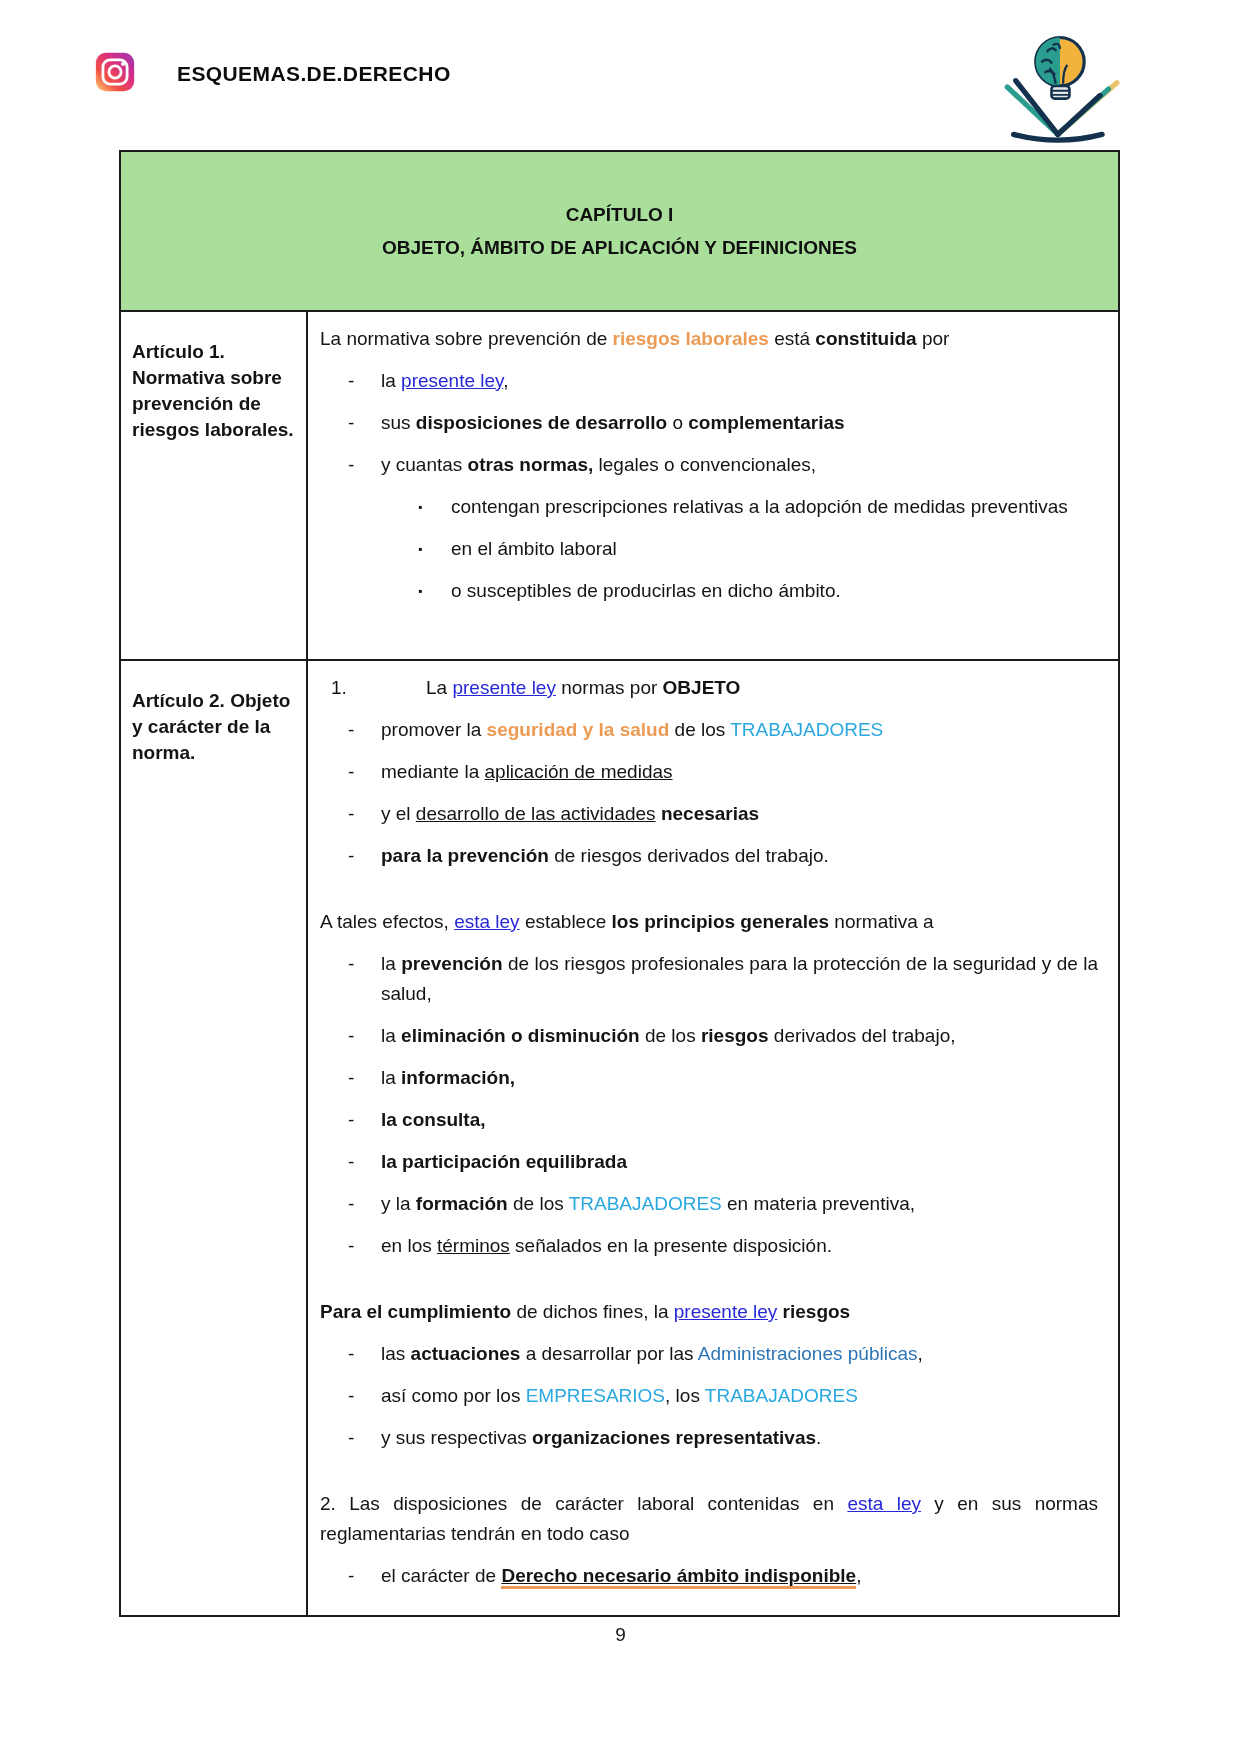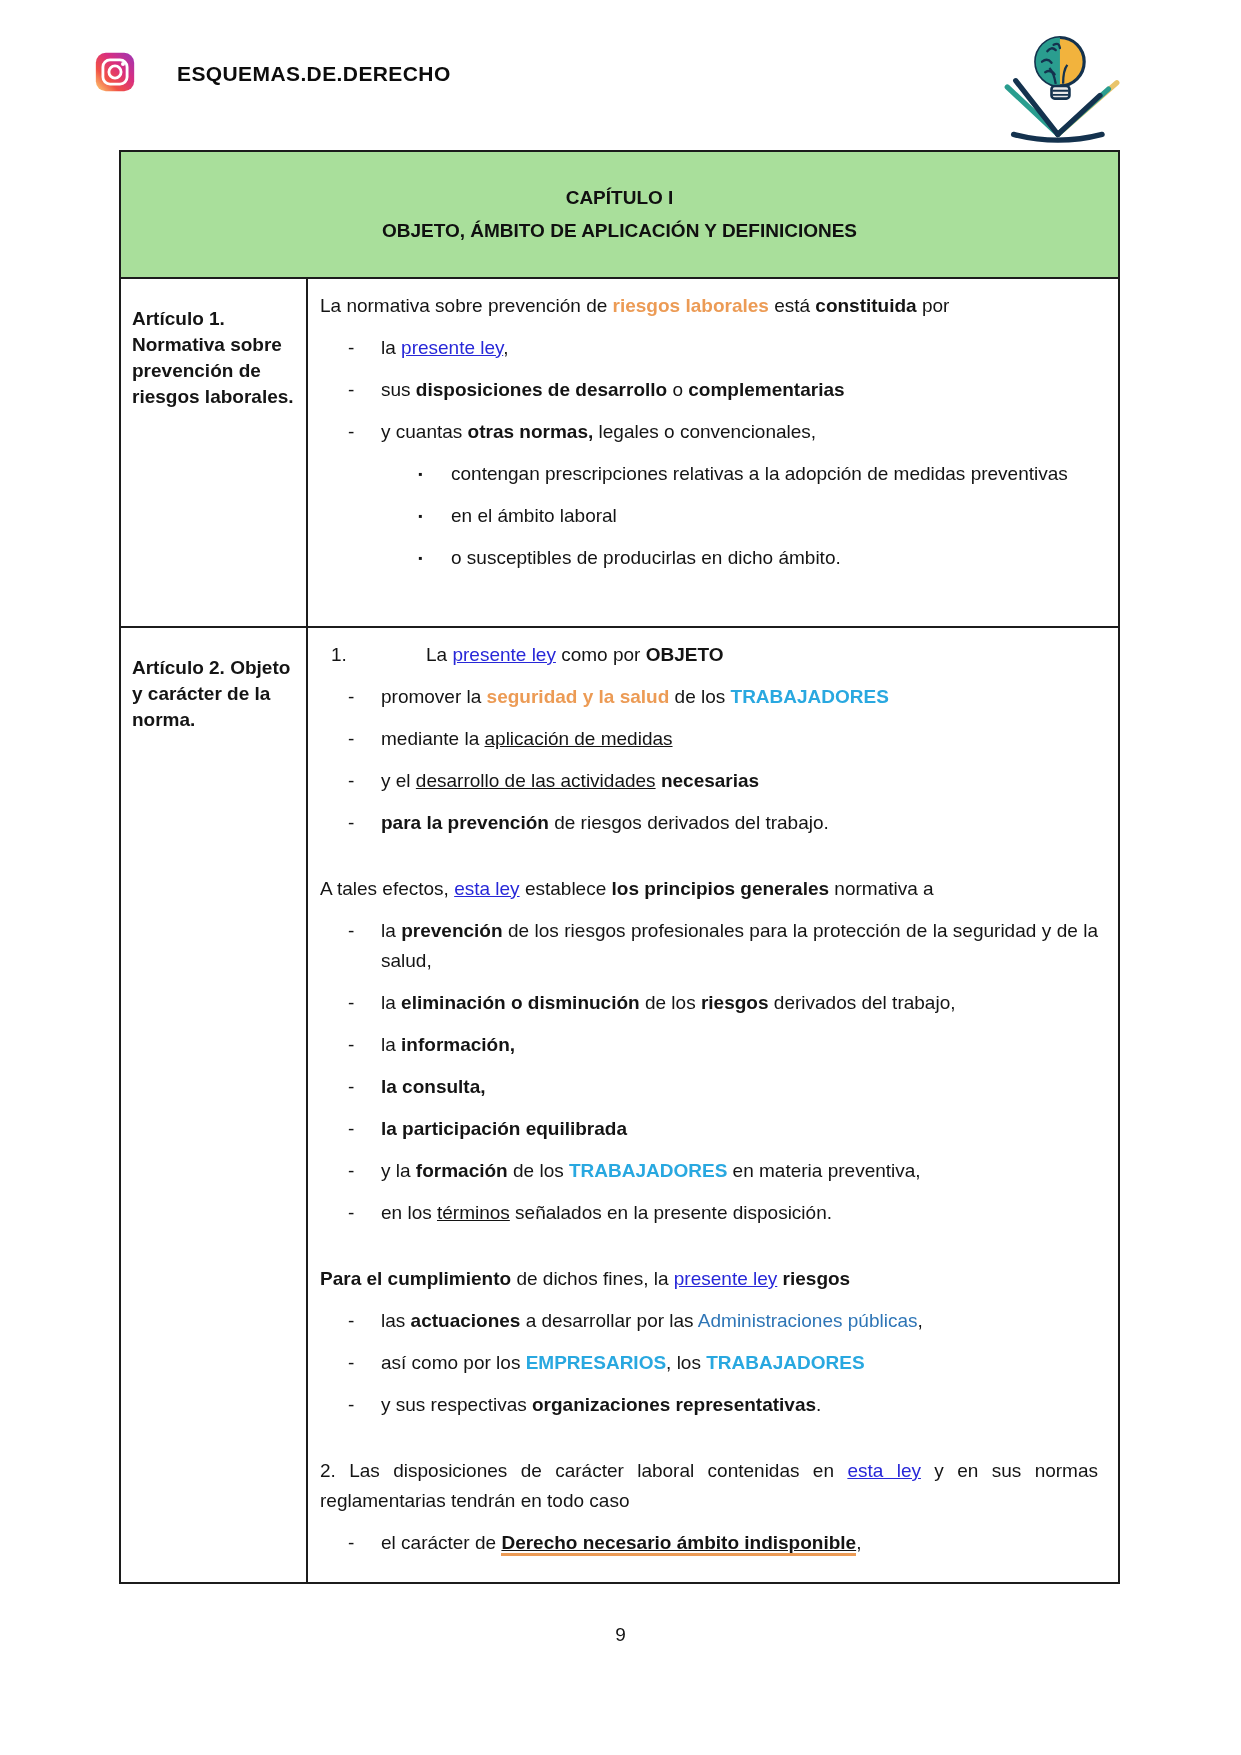--- a/index.html
+++ b/index.html
@@ -8,21 +8,21 @@
          font-family:"Liberation Sans", sans-serif; color:#141414; }
 
   
   .brand { position:absolute; top:52px; left:95px; display:flex; align-items:center; gap:12px; }
   .brand-name { font-size:21px; font-weight:bold; letter-spacing:.4px; color:#0c0c0c;margin-left:30px; }
   .corner-logo { position:absolute; top:28px; left:992px; width:138px; height:118px; }
 
   
   .doc-table { position:absolute; top:150px; left:119px; width:1001px;
                border:2px solid #1c1c1c; background:#fff; }
-  .banner { height:125px; background:var(--green); display:flex; flex-direction:column;
+  .banner { height:158px; background:var(--green); display:flex; flex-direction:column;
             justify-content:center; align-items:center; gap:11px;
             font-weight:bold; font-size:19px; color:#101010; }
   .row { display:grid; grid-template-columns:187px 1fr; border-top:2px solid #1c1c1c; }
   #rows .row:nth-child(1) > .cell-right { min-height:347px; }
   #rows .row:nth-child(2) > .cell-right { min-height:950px; }
   .cell-left { border-right:2px solid #1c1c1c; padding:27px 11px;
                font-weight:bold; font-size:19px; line-height:26px; }
   .cell-right { padding:12px 20px 12px 12px; font-size:19px; line-height:30px; }
 
   .block { margin-bottom:12px; }
@@ -30,21 +30,21 @@
   .dash  .marker { flex:none; margin-left:28px; width:33px; }
   .square .marker { flex:none; margin-left:98px; width:33px; font-size:12px; }
   .num   .marker { flex:none; margin-left:11px; width:95px; }
   .txt { flex:1; }
   .justify .txt, .justify.p { text-align:justify; }
   .spacer { height:24px; }
 
   
   .s-bold      { font-weight:bold; }
   .s-orange    { font-weight:bold; color:var(--orange); }
-  .s-cyan      { font-weight:bold; color:var(--cyan); }
+  .s-cyan      { font-weight:normal; color:var(--cyan); }
   .s-blue      { font-weight:normal; color:var(--blue); }
   .s-link      { color:var(--link); text-decoration:underline; cursor:pointer; }
   .s-underline { text-decoration:underline; }
   .s-bold-du   { font-weight:bold; text-decoration:underline;
                  border-bottom:3px solid var(--orange); padding-bottom:0; }
 
   
   .page-number { position:absolute; top:1624px; left:0; width:100%;
                  text-align:center; font-size:19px; color:#141414; }
 </style>
@@ -129,21 +129,21 @@
           </div>
         </div>
       </div>
       <div class="row">
         <div class="cell-left">
           <div>Artículo 2. Objeto y carácter de la norma.</div>
         </div>
         <div class="cell-right">
           <div class="block num">
             <span class="marker">1.</span>
-            <span class="txt"><span>La </span><span class="s-link">presente ley</span><span> como por </span><span class="s-bold">OBJETO</span></span>
+            <span class="txt"><span>La </span><span class="s-link">presente ley</span><span> normas por </span><span class="s-bold">OBJETO</span></span>
           </div>
           <div class="block dash">
             <span class="marker">-</span>
             <span class="txt"><span>promover la </span><span class="s-orange">seguridad y la salud</span><span> de los </span><span class="s-cyan">TRABAJADORES</span></span>
           </div>
           <div class="block dash">
             <span class="marker">-</span>
             <span class="txt"><span>mediante la </span><span class="s-underline">aplicación de medidas</span></span>
           </div>
           <div class="block dash">

